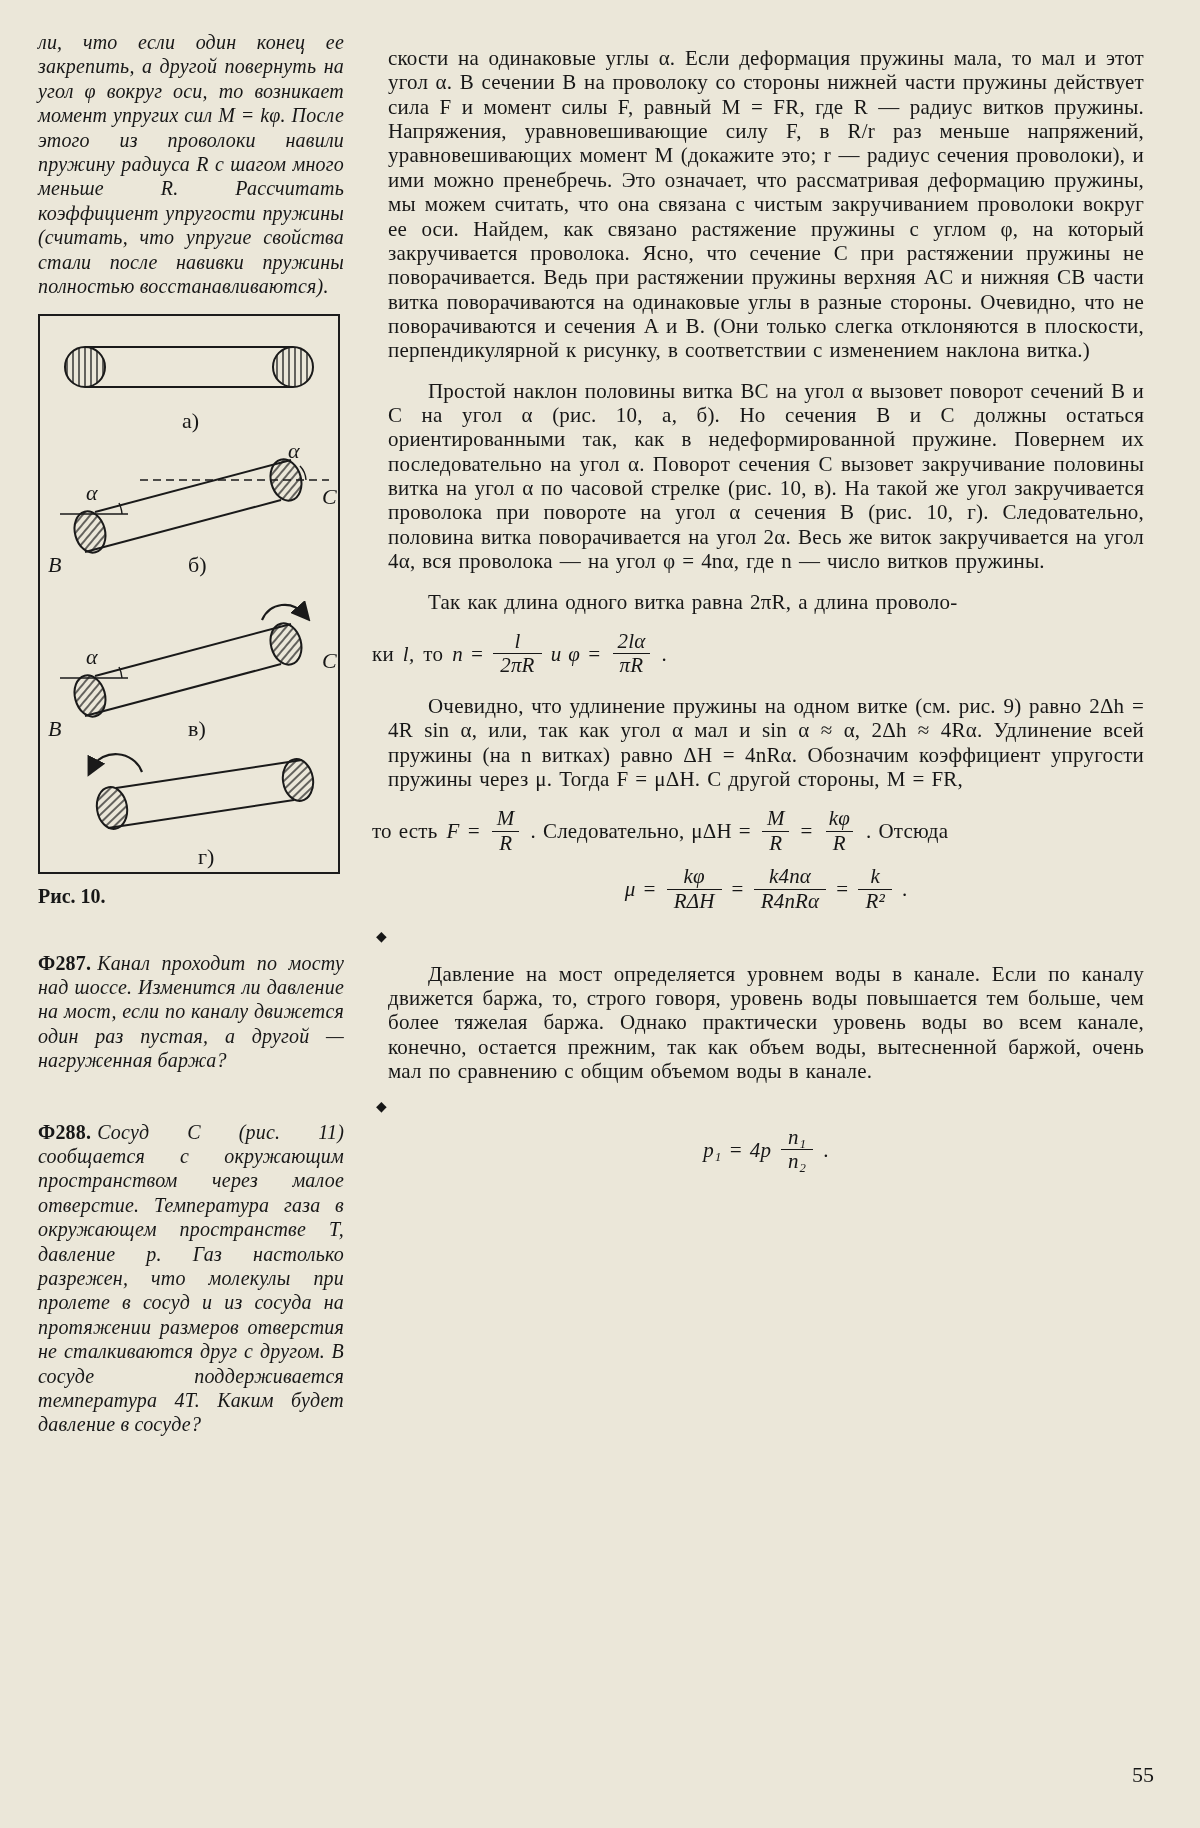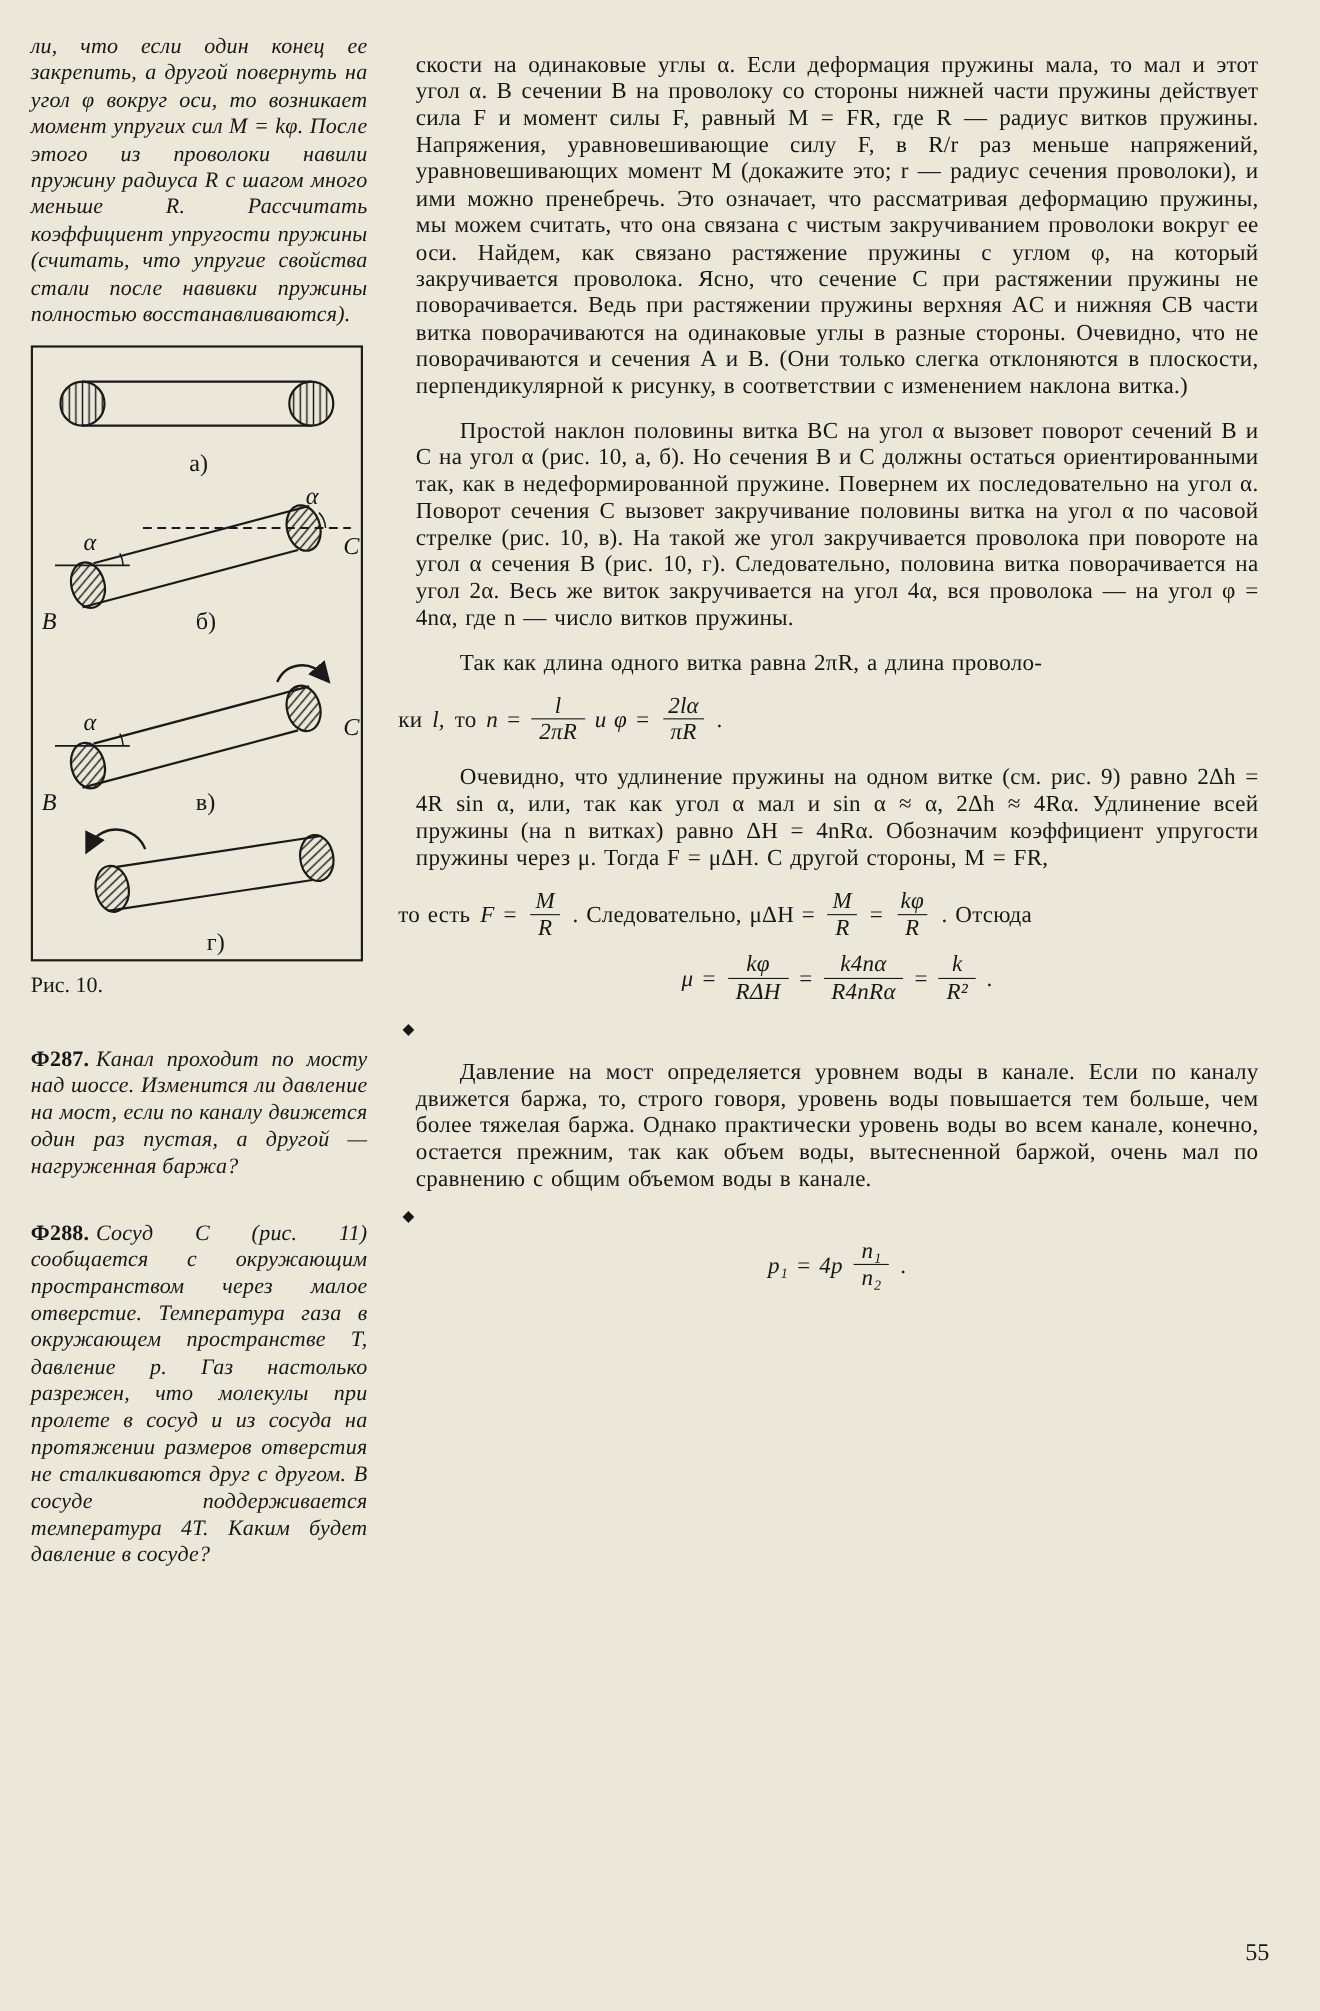--- a/index.html
+++ b/index.html
@@ -4,30 +4,30 @@
 <style>
   * { margin:0; padding:0; box-sizing:border-box; }
   html,body { width:1200px; height:1828px; }
   body {
     background:#ebe7d9;
     font-family:"Liberation Serif","DejaVu Serif",serif;
     color:#171717;
     position:relative;
     overflow:hidden;
   }
-  .page { display:flex; gap:28px; padding:30px 40px 0 28px; }
+  .page { display:flex; gap:28px; padding:30px 40px 0 38px; }
 
   
   .col-left { flex:0 0 306px; width:306px; font-size:20px; line-height:1.22; }
   .intro { font-style:italic; text-align:justify; letter-spacing:.2px; }
   .fig-box { border:2px solid #1c1c1c; margin-top:16px; width:302px; background:transparent; }
-  .fig-caption { margin-top:10px; font-size:20px; }
+  .fig-caption { margin-top:10px; font-size:20px;font-weight:bold; }
   .problem { margin-top:42px; font-style:italic; text-align:justify; letter-spacing:.2px; }
   .problem .pid { font-style:normal; font-weight:bold; margin-right:6px; }
-  .problem.second { margin-top:36px; }
+  .problem.second { margin-top:47px; }
 
   
   .col-right { flex:1; font-size:21px; line-height:1.16; text-align:justify; letter-spacing:.2px; word-spacing:1.5px; }
   .col-right p { margin:16px; }
   .ind { text-indent:40px; }
 
   .frow { display:flex; align-items:center; flex-wrap:nowrap; margin:8px 0; text-align:left; }
   .frow > * { margin-right:9px; }
   .frow > *:last-child { margin-right:0; }
   .fcenter { display:flex; align-items:center; justify-content:center; margin:10px 0 12px; }

